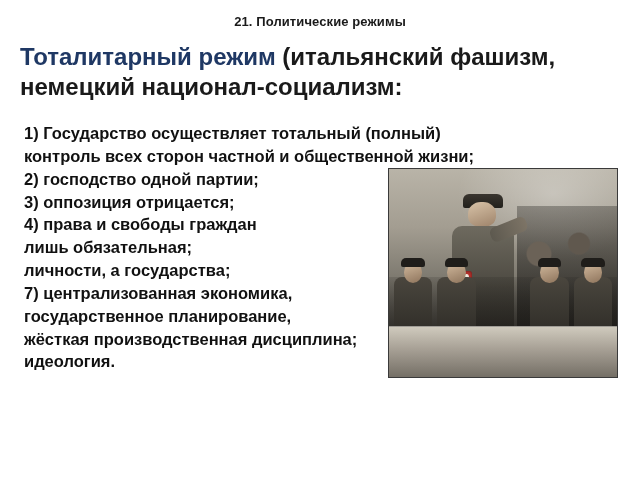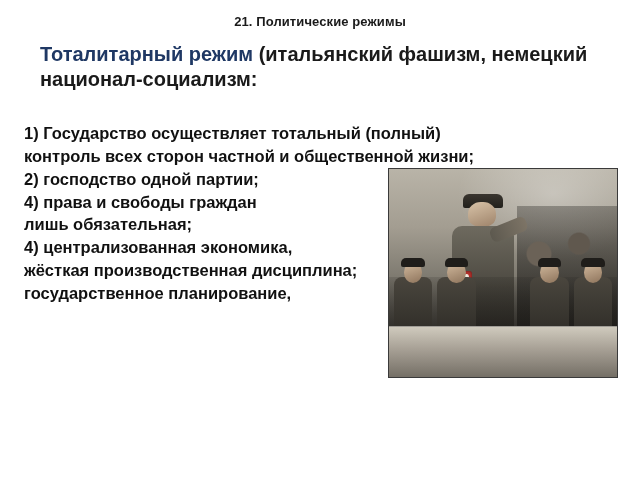--- a/index.html
+++ b/index.html
@@ -26,23 +26,23 @@
     width: 640px;
     text-align: center;
     font-size: 13px;
     font-weight: bold;
     color: #1a1a1a;
     letter-spacing: 0.1px;
   }
   .title-block {
     position: absolute;
     top: 42px;
-    left: 40px;
+    left: 20px;
     width: 590px;
-    font-size: 20px;
+    font-size: 24px;
     font-weight: bold;
     line-height: 1.23;
     color: #1f3864;
   }
   .title-main {
     color: #1f3864;
   }
   .title-sub {
     color: #1a1a1a;
     font-weight: bold;
@@ -215,25 +215,28 @@
   <div class="slide-header">21. Политические режимы</div>
 
   <div class="title-block">
     <span class="title-main">Тоталитарный режим</span><span class="title-sub"> (итальянский фашизм, немецкий национал-социализм:</span>
   </div>
 
   <div class="body-block">
     <div class="body-line">1) Государство осуществляет тотальный (полный)</div>
     <div class="body-line">контроль всех сторон частной и общественной жизни;</div>
     <div class="body-line">2) господство одной партии;</div>
+    <div class="body-line">3) оппозиция отрицается;</div>
     <div class="body-line">4) права и свободы граждан</div>
     <div class="body-line">лишь обязательная;</div>
-    <div class="body-line">4) централизованная экономика,</div>
+    <div class="body-line">личности, а государства;</div>
+    <div class="body-line">7) централизованная экономика,</div>
+    <div class="body-line">государственное планирование,</div>
     <div class="body-line">жёсткая производственная дисциплина;</div>
-    <div class="body-line">государственное планирование,</div>
+    <div class="body-line">идеология.</div>
   </div>
 
   <div class="photo">
     <div class="photo-inner">
       <div class="crowd"></div>
       <div class="figure-main">
         <div class="fig-cap"></div>
         <div class="fig-head"></div>
         <div class="fig-body">
           <div class="fig-armband"></div>

